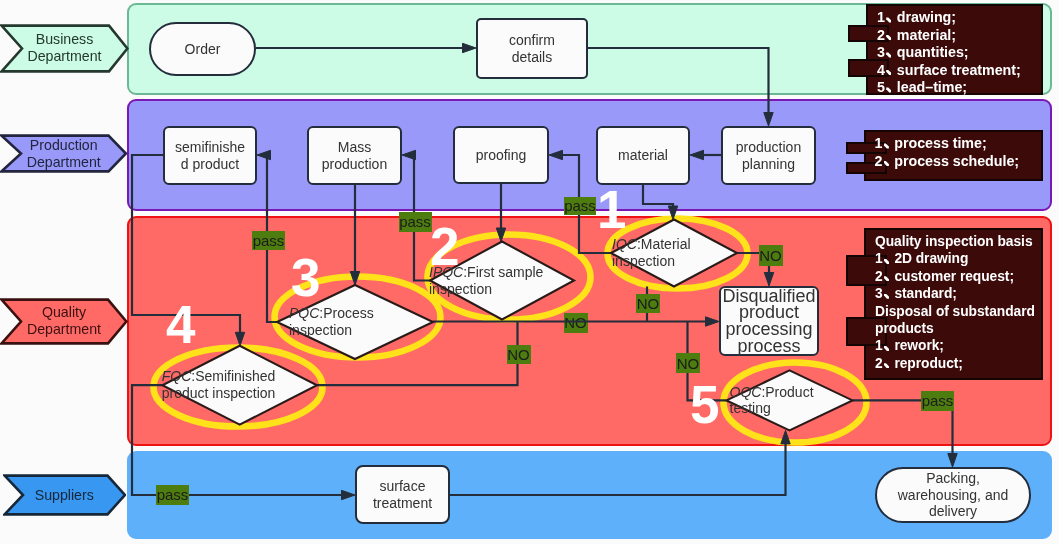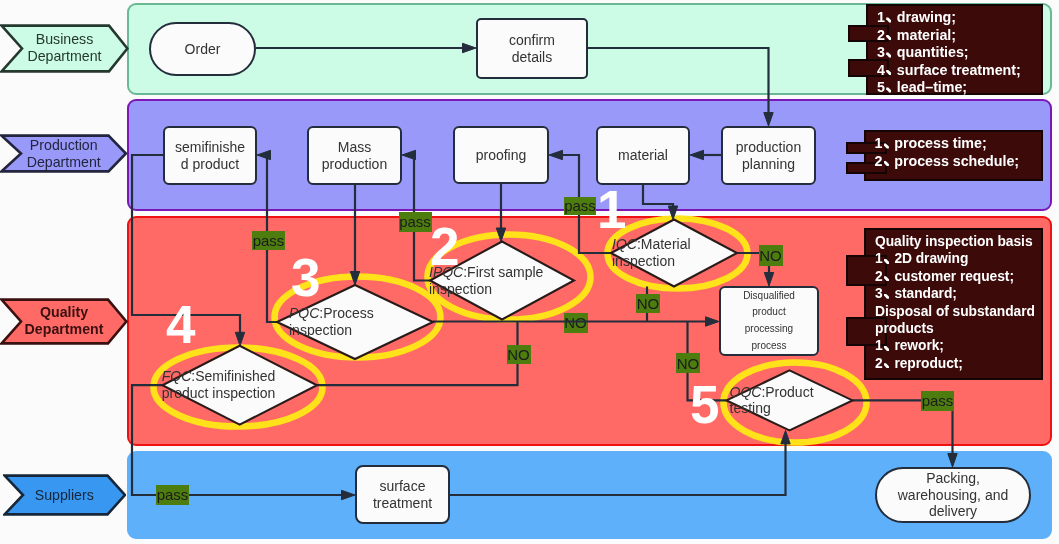--- a/index.html
+++ b/index.html
@@ -97,21 +97,21 @@
     <div class="banner" style="left: 0px; top: 23.5px; width: 129px; height: 49px; color: rgb(36, 56, 46);"><svg viewBox="0 0 129 49" width="129" height="49" style="position:absolute;left:0;top:0;">
         <path d="M 1.6 1.6 L 109 1.6 L 127.4 24.5 L 109 47.4 L 1.6 47.4 L 22 24.5 Z" fill="#ccfce5" stroke="#24382e" stroke-width="2.6" stroke-linejoin="miter"></path>
       </svg><div style="position: relative; z-index: 2; white-space: pre; font-weight: normal;">Business
 Department</div></div>
     <div class="banner" style="left: 0px; top: 134px; width: 127.5px; height: 39px; color: rgb(34, 37, 61);"><svg viewBox="0 0 127.5 39" width="127.5" height="39" style="position:absolute;left:0;top:0;">
         <path d="M 1.6 1.6 L 108.5 1.6 L 125.9 19.5 L 108.5 37.4 L 1.6 37.4 L 21 19.5 Z" fill="#9999fa" stroke="#22253d" stroke-width="2.6" stroke-linejoin="miter"></path>
       </svg><div style="position: relative; z-index: 2; white-space: pre; font-weight: normal;">Production
 Department</div></div>
     <div class="banner" style="left: 0px; top: 297.5px; width: 128px; height: 47px; color: rgb(58, 16, 16);"><svg viewBox="0 0 128 47" width="128" height="47" style="position:absolute;left:0;top:0;">
         <path d="M 1.6 1.6 L 108 1.6 L 126.4 23.5 L 108 45.4 L 1.6 45.4 L 21 23.5 Z" fill="#ff6a66" stroke="#3a1010" stroke-width="2.6" stroke-linejoin="miter"></path>
-      </svg><div style="position: relative; z-index: 2; white-space: pre; font-weight: bold;">Quality
+      </svg><div style="position: relative; z-index: 2; white-space: pre; font-weight: normal;">Quality
 Department</div></div>
     <div class="banner" style="left: 2.5px; top: 474px; width: 123.5px; height: 42px; color: rgb(22, 39, 58);"><svg viewBox="0 0 123.5 42" width="123.5" height="42" style="position:absolute;left:0;top:0;">
         <path d="M 1.6 1.6 L 104.5 1.6 L 121.9 21 L 104.5 40.4 L 1.6 40.4 L 20 21 Z" fill="#3897f0" stroke="#16273a" stroke-width="2.6" stroke-linejoin="miter"></path>
       </svg><div style="position: relative; z-index: 2; white-space: pre; font-weight: normal;">Suppliers</div></div>
     <div class="dmlabel" style="left: 612px; top: 234px; width: 124px; height: 38px;">
       <span><i>IQC</i><span>:Material inspection</span></span>
     </div>
     <div class="dmlabel" style="left: 429px; top: 260.5px; width: 146px; height: 40px;">
       <span><i>IPQC</i><span>:First sample inspection</span></span>
     </div>
@@ -128,21 +128,21 @@
     <div class="node" style="left: 476px; top: 18px; width: 112px; height: 61px; border-radius: 5px; font-size: 14px;">confirm
 details</div>
     <div class="node" style="left: 163px; top: 126px; width: 94px; height: 59px; border-radius: 6px; font-size: 14px;">semifinishe
 d product</div>
     <div class="node" style="left: 307px; top: 126px; width: 95px; height: 59px; border-radius: 6px; font-size: 14px;">Mass
 production</div>
     <div class="node" style="left: 453px; top: 126px; width: 96px; height: 58px; border-radius: 6px; font-size: 14px;">proofing</div>
     <div class="node" style="left: 596px; top: 126px; width: 94px; height: 59px; border-radius: 6px; font-size: 14px;">material</div>
     <div class="node" style="left: 721px; top: 126px; width: 95px; height: 59px; border-radius: 6px; font-size: 14px;">production
 planning</div>
-    <div class="node" style="left: 719px; top: 286px; width: 100px; height: 70px; border-radius: 6px; font-size: 10px;">Disqualified
+    <div class="node" style="left: 719px; top: 286px; width: 100px; height: 70px; border-radius: 6px; font-size: 18px;">Disqualified
 product
 processing
 process</div>
     <div class="node" style="left: 355px; top: 465px; width: 95px; height: 59px; border-radius: 8px; font-size: 14px;">surface
 treatment</div>
     <div class="node" style="left: 875px; top: 467px; width: 156px; height: 56px; border-radius: 28px; font-size: 14px;">Packing,
 warehousing, and
 delivery</div>
     <div class="edgelabel" style="left: 252px; top: 230.5px; width: 33px; height: 19.5px;">pass</div>
     <div class="edgelabel" style="left: 398.5px; top: 212px; width: 33px; height: 19.5px;">pass</div>

